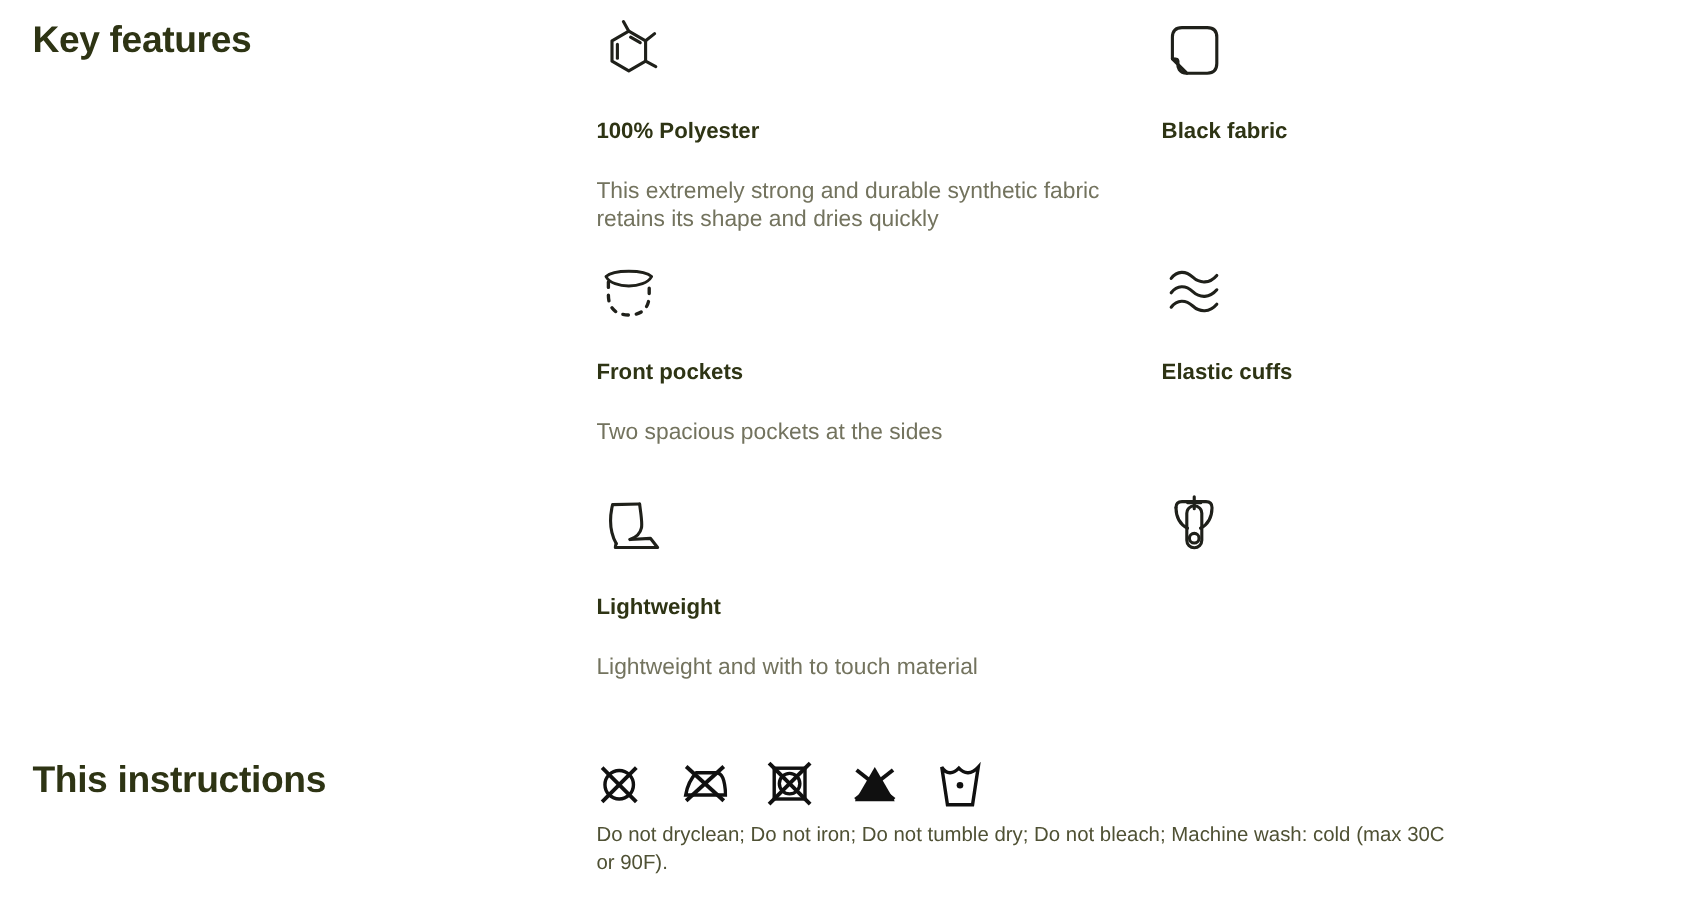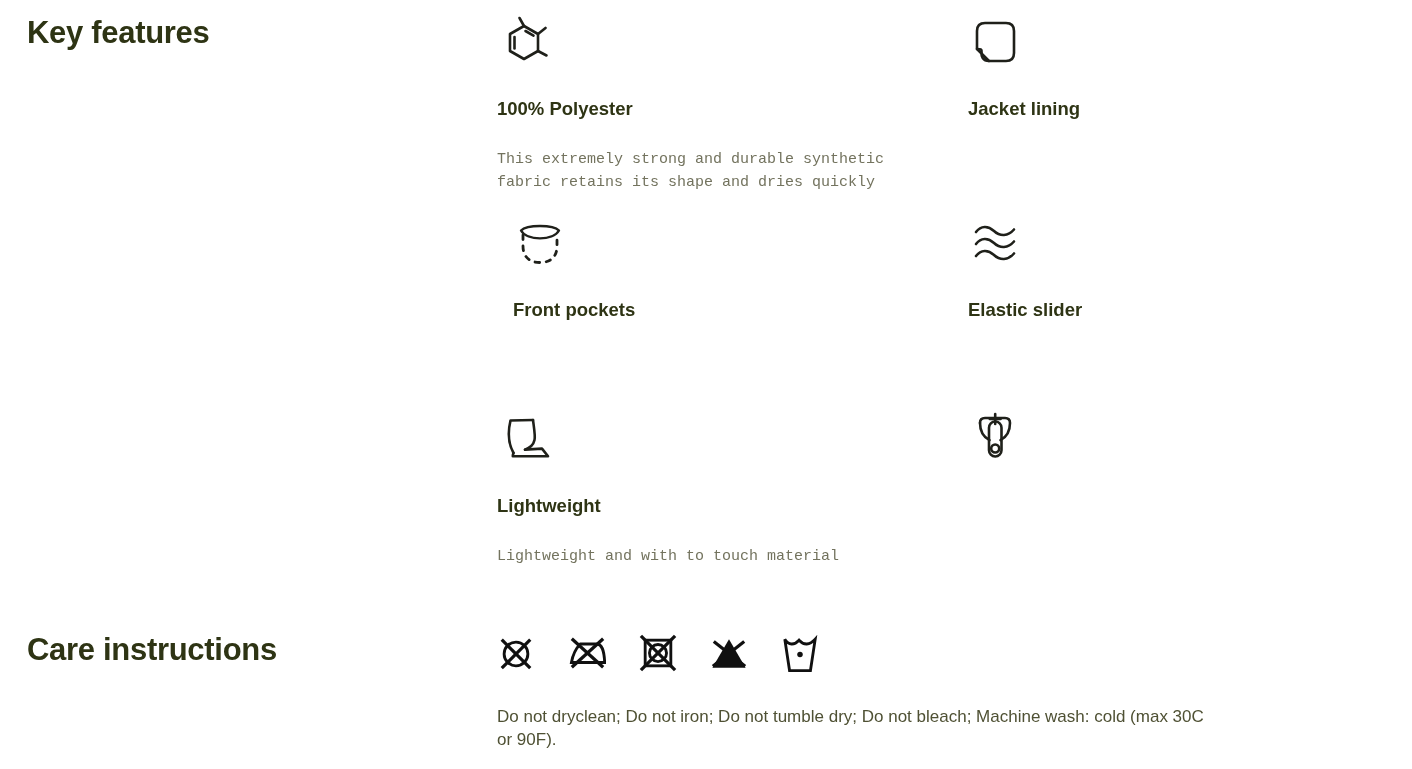--- a/index.html
+++ b/index.html
@@ -22,49 +22,48 @@
     font-size: 31px;
     font-weight: 800;
     letter-spacing: -0.3px;
     line-height: 38px;
     color: var(--heading);
   }
   .heading-cell { grid-column: 1; grid-row: 1; }
   .feature { padding-right: 42px; }
   .f0 { grid-column: 2; grid-row: 1; }
   .f1 { grid-column: 3; grid-row: 1; }
-  .f2 { grid-column: 2; grid-row: 2; margin-left: 16px; }
+  .f2 { grid-column: 2; grid-row: 2; }
   .f3 { grid-column: 3; grid-row: 2; }
   .f4 { grid-column: 2; grid-row: 3; }
   .f5 { grid-column: 3; grid-row: 3; }
   .icon-box { height: 54px; display: flex; align-items: flex-start; }
   .icon-box svg { display: block; }
   .feature-title {
     margin: 30px 0 0;
     font-size: 18.5px;
     font-weight: 700;
     color: var(--title);
   }
   .feature-desc {
     margin: 28px 0 0;
-    font-size: 15px;
+    font-size: 19px;
     line-height: 23px;
     color: var(--description);
-    font-family: Liberation Mono, monospace;
   }
   .care {
     display: grid;
     grid-template-columns: 470px 1fr;
     margin-top: 63px;
   }
   .care-content { padding-top: 2px; }
   .care-icons { display: flex; gap: 33px; align-items: flex-start; height: 40px; }
   .care-icons svg { display: block; }
   .care-text {
-    margin: 32px 0 0;
+    margin: 11px 0 0;
     font-size: 17px;
     line-height: 23px;
     color: var(--care-text);
   }
   .fi { stroke: var(--feature-icon); fill: none; stroke-width: 2.6; stroke-linecap: round; stroke-linejoin: round; }
   .ci { stroke: var(--care-icon); fill: none; stroke-width: 3; stroke-linecap: butt; stroke-linejoin: miter; }
 </style>
 </head>
 <body>
 
@@ -95,46 +94,47 @@
 
     <div class="feature f1">
       <div class="icon-box">
         <svg width="54" height="56" viewBox="0 0 54 56">
           <g class="fi">
             <path d="M17,9 L38,9 Q46,9 46,17 L46,39 Q46,47 38,47 L21,47 L9,35 L9,17 Q9,9 17,9 Z"></path>
             <path d="M21,47 C14.5,47 13.2,42 13.6,38.5 C14,35 12.5,35 9,35"></path>
           </g>
         </svg>
       </div>
-      <h3 class="feature-title">Jacket lining</h3>
+      <h3 class="feature-title">Black fabric</h3>
     </div>
 
     <div class="feature f2">
       <div class="icon-box">
         <svg width="54" height="56" viewBox="0 0 54 56">
           <g class="fi">
             <path d="M8,15.5 C14,9.5 40,9.5 46,15.5 C40,26 14,26 8,15.5 Z" stroke-width="2.4"></path>
             <path d="M10,20 L10,31 C10,42 16.5,47.5 27,47.5 C37.5,47.5 44,42 44,31 L44,20" stroke-dasharray="4.5 6.5" stroke-width="2.8"></path>
           </g>
         </svg>
       </div>
       <h3 class="feature-title">Front pockets</h3>
+      <p class="feature-desc">Two spacious pockets at the sides</p>
     </div>
 
     <div class="feature f3">
       <div class="icon-box">
         <svg width="54" height="56" viewBox="0 0 54 56">
           <g class="fi" stroke-width="2.8">
             <path d="M8,17 C13,10.5 20,10.5 26,16 C32,21.5 40,21.5 46,14.5"></path>
             <path d="M8,29 C13,22.5 20,22.5 26,28 C32,33.5 40,33.5 46,26.5"></path>
             <path d="M8,41 C13,34.5 20,34.5 26,40 C32,45.5 40,45.5 46,38.5"></path>
           </g>
         </svg>
       </div>
-      <h3 class="feature-title">Elastic slider</h3>
+      <h3 class="feature-title">Elastic cuffs</h3>
     </div>
 
     <div class="feature f4">
       <div class="icon-box">
         <svg width="54" height="56" viewBox="0 0 54 56">
           <g class="fi" stroke-width="2.5">
             <path d="M36,9 L13.5,9.5 C10.5,22 11.5,33 16.5,42"></path>
             <path d="M36,9 C37,17 38.5,25 37.5,29 C36.5,33.8 33,36.8 28,38.6"></path>
             <path d="M28,38.6 L45,37.6 L51,45.3 L15.8,45.3 C15.8,44 16,43 16.5,42"></path>
           </g>
@@ -156,21 +156,21 @@
             <path d="M21.8,8 L32.6,8"></path>
           </g>
         </svg>
       </div>
     </div>
 
   </div>
 
   <div class="care">
     <div>
-      <h2 class="section-heading">Care instructions</h2>
+      <h2 class="section-heading">This instructions</h2>
     </div>
     <div class="care-content">
       <div class="care-icons">
 
         <span>
           <svg width="38" height="40" viewBox="0 0 40 40">
             <g class="ci">
               <circle cx="20" cy="21" r="12.5"></circle>
               <path d="M5,6 L35,36" stroke-width="3.4"></path>
               <path d="M35,6 L5,36" stroke-width="3.4"></path>

